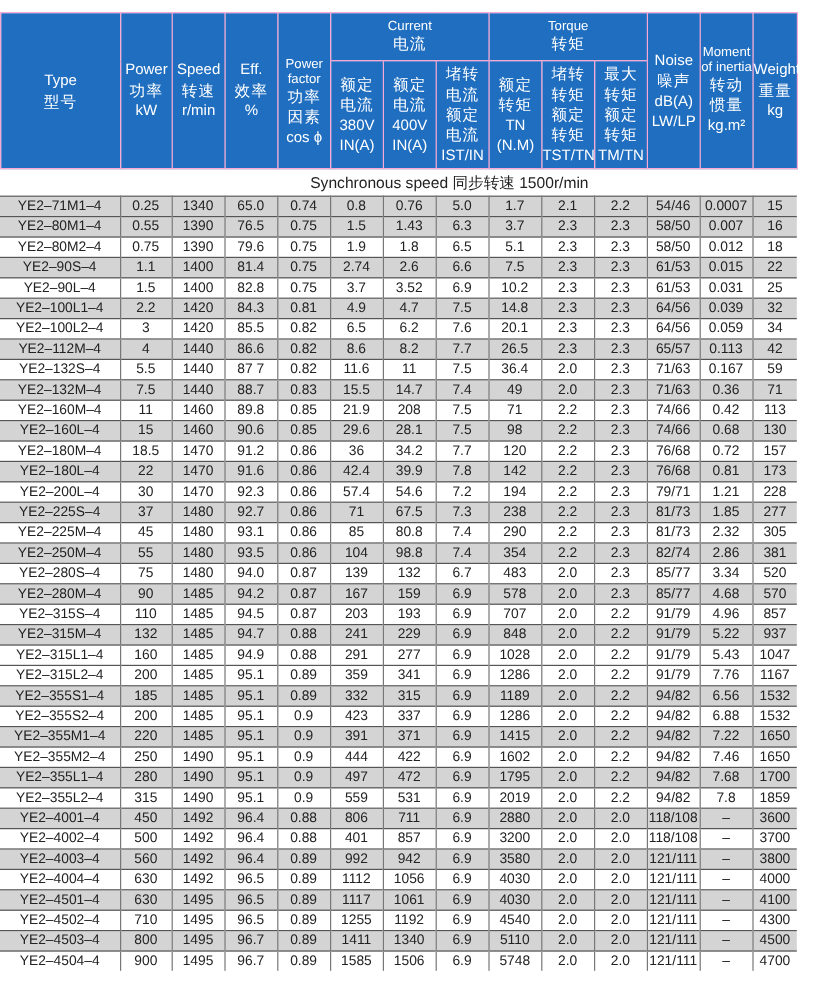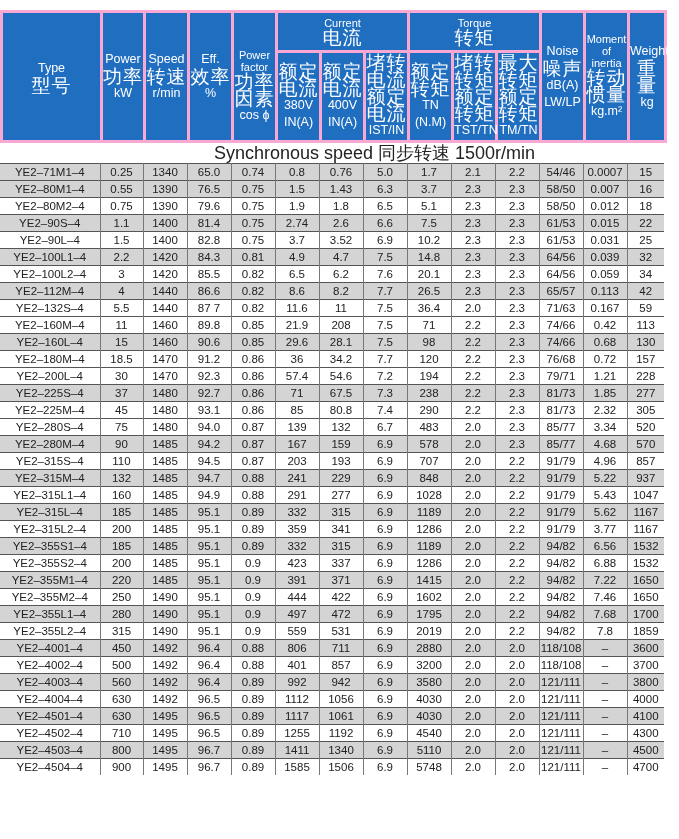--- a/index.html
+++ b/index.html
@@ -1,25 +1,25 @@
 <!DOCTYPE html>
 <html><head>
 <meta charset="utf-8">
 <style>
   html, body { margin: 0; padding: 0; background: #ffffff; }
   body { width: 679px; height: 839px; overflow: hidden; position: relative;
          font-family: "Liberation Sans", sans-serif; color: #222; }
   table { border-collapse: collapse; table-layout: fixed; }
   #hdr { position: absolute; left: 0; top: 10px; width: 664px; }
   #hdr td { background: #1f6ec0; color: #fff; text-align: center; vertical-align: middle;
-            border: 3px solid #f9a8d4; font-size: 12.5px; line-height: 17px; padding: 0; }
+            border: 1px solid #f9a8d4; font-size: 12.5px; line-height: 17px; padding: 0; }
   #hdr td .small { font-size: 11px; line-height: 12px; }
-  #hdr td .cn { font-size: 19px; letter-spacing: 1px; }
+  #hdr td .cn { font-size: 13px; letter-spacing: 1px; }
   #sync { position: absolute; left: 0; top: 143px; width: 679px; height: 20px; text-align: center;
-          font-size: 18px; line-height: 20px; color: #222; padding-left: 70px; box-sizing: border-box; }
+          font-size: 13px; line-height: 20px; color: #222; padding-left: 70px; box-sizing: border-box; }
   #body { position: absolute; left: 0; top: 163px; width: 664px; }
   #body td { height: 16px; padding: 0; text-align: center; font-size: 11.5px; line-height: 16px;
              border-left: 1px solid #777; border-right: 1px solid #777;
              border-top: 1px solid #555; color: #222; white-space: nowrap; }
   #body tr.shade td { background: #d4d4d4; }
   #body tr:last-child td { border-bottom: none; }
   #body tr td:first-child { border-left: none; }
   #body tr td:last-child { border-right: none; }
 </style>
 </head>
@@ -298,20 +298,36 @@
         <td>11.6</td>
         <td>11</td>
         <td>7.5</td>
         <td>36.4</td>
         <td>2.0</td>
         <td>2.3</td>
         <td>71/63</td>
         <td>0.167</td>
         <td>59</td>
       </tr>
+      <tr class="shade">
+        <td>YE2–132M–4</td>
+        <td>7.5</td>
+        <td>1440</td>
+        <td>88.7</td>
+        <td>0.83</td>
+        <td>15.5</td>
+        <td>14.7</td>
+        <td>7.4</td>
+        <td>49</td>
+        <td>2.0</td>
+        <td>2.3</td>
+        <td>71/63</td>
+        <td>0.36</td>
+        <td>71</td>
+      </tr>
       <tr>
         <td>YE2–160M–4</td>
         <td>11</td>
         <td>1460</td>
         <td>89.8</td>
         <td>0.85</td>
         <td>21.9</td>
         <td>208</td>
         <td>7.5</td>
         <td>71</td>
@@ -346,20 +362,36 @@
         <td>36</td>
         <td>34.2</td>
         <td>7.7</td>
         <td>120</td>
         <td>2.2</td>
         <td>2.3</td>
         <td>76/68</td>
         <td>0.72</td>
         <td>157</td>
       </tr>
+      <tr class="shade">
+        <td>YE2–180L–4</td>
+        <td>22</td>
+        <td>1470</td>
+        <td>91.6</td>
+        <td>0.86</td>
+        <td>42.4</td>
+        <td>39.9</td>
+        <td>7.8</td>
+        <td>142</td>
+        <td>2.2</td>
+        <td>2.3</td>
+        <td>76/68</td>
+        <td>0.81</td>
+        <td>173</td>
+      </tr>
       <tr>
         <td>YE2–200L–4</td>
         <td>30</td>
         <td>1470</td>
         <td>92.3</td>
         <td>0.86</td>
         <td>57.4</td>
         <td>54.6</td>
         <td>7.2</td>
         <td>194</td>
@@ -394,20 +426,36 @@
         <td>85</td>
         <td>80.8</td>
         <td>7.4</td>
         <td>290</td>
         <td>2.2</td>
         <td>2.3</td>
         <td>81/73</td>
         <td>2.32</td>
         <td>305</td>
       </tr>
+      <tr class="shade">
+        <td>YE2–250M–4</td>
+        <td>55</td>
+        <td>1480</td>
+        <td>93.5</td>
+        <td>0.86</td>
+        <td>104</td>
+        <td>98.8</td>
+        <td>7.4</td>
+        <td>354</td>
+        <td>2.2</td>
+        <td>2.3</td>
+        <td>82/74</td>
+        <td>2.86</td>
+        <td>381</td>
+      </tr>
       <tr>
         <td>YE2–280S–4</td>
         <td>75</td>
         <td>1480</td>
         <td>94.0</td>
         <td>0.87</td>
         <td>139</td>
         <td>132</td>
         <td>6.7</td>
         <td>483</td>
@@ -474,50 +522,34 @@
         <td>291</td>
         <td>277</td>
         <td>6.9</td>
         <td>1028</td>
         <td>2.0</td>
         <td>2.2</td>
         <td>91/79</td>
         <td>5.43</td>
         <td>1047</td>
       </tr>
-      <tr class="shade">
-        <td>YE2–315L–4</td>
-        <td>185</td>
-        <td>1485</td>
-        <td>95.1</td>
-        <td>0.89</td>
-        <td>332</td>
-        <td>315</td>
-        <td>6.9</td>
-        <td>1189</td>
-        <td>2.0</td>
-        <td>2.2</td>
-        <td>91/79</td>
-        <td>5.62</td>
-        <td>1167</td>
-      </tr>
       <tr>
         <td>YE2–315L2–4</td>
         <td>200</td>
         <td>1485</td>
         <td>95.1</td>
         <td>0.89</td>
         <td>359</td>
         <td>341</td>
         <td>6.9</td>
         <td>1286</td>
         <td>2.0</td>
         <td>2.2</td>
         <td>91/79</td>
-        <td>3.77</td>
+        <td>7.76</td>
         <td>1167</td>
       </tr>
       <tr class="shade">
         <td>YE2–355S1–4</td>
         <td>185</td>
         <td>1485</td>
         <td>95.1</td>
         <td>0.89</td>
         <td>332</td>
         <td>315</td>

